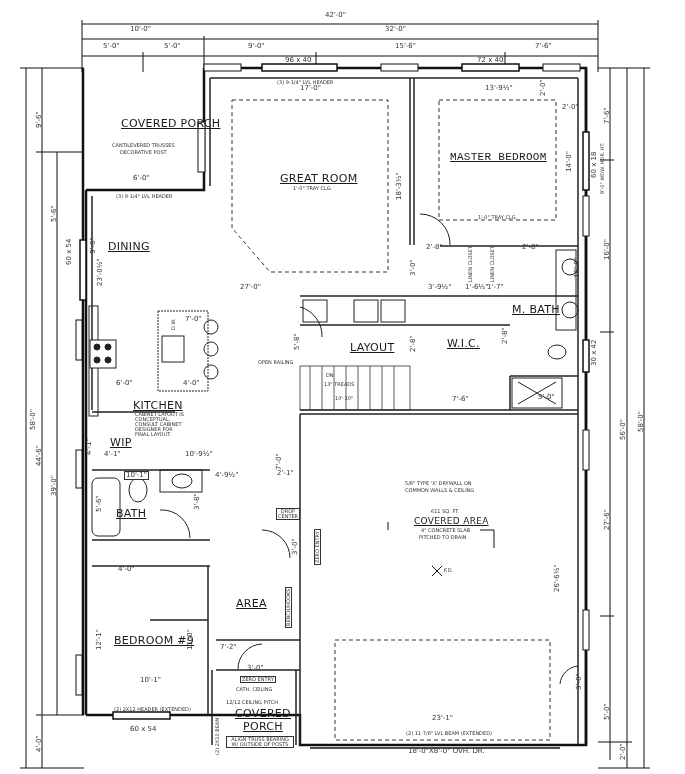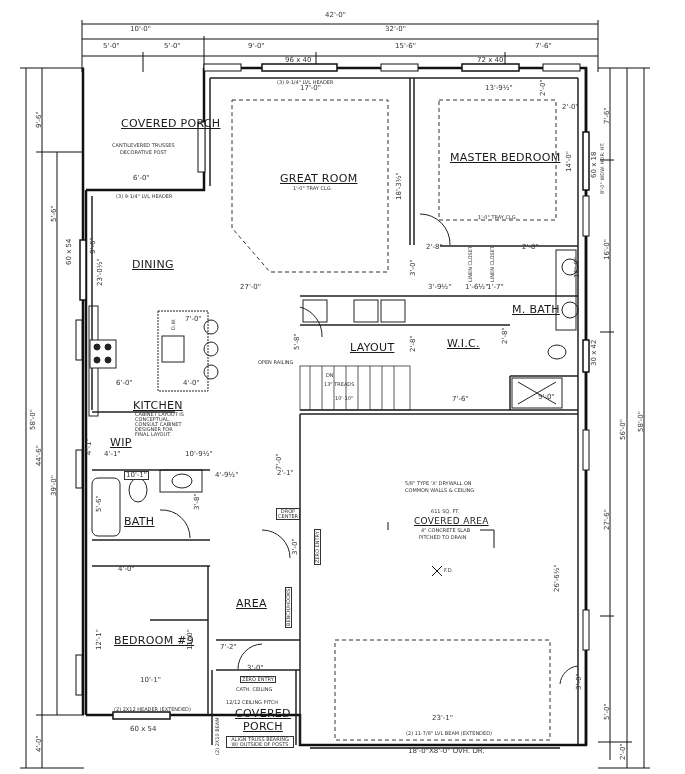--- a/index.html
+++ b/index.html
@@ -215,54 +215,54 @@
 <div class="lbl note" style="left:120px;top:150px;">DECORATIVE POST</div>
 <div class="lbl dim" style="left:133px;top:175px;">6'-0"</div>
 <div class="lbl note" style="left:116px;top:194px;">(3) 9-1/4" LVL HEADER</div>
 <div class="lbl note" style="left:277px;top:80px;">(3) 9-1/4" LVL HEADER</div>
 
 <div class="lbl room" style="left:280px;top:173px;">GREAT ROOM</div>
 <div class="lbl note" style="left:293px;top:186px;">1'-0" TRAY CLG.</div>
 <div class="lbl dim" style="left:300px;top:85px;">17'-0"</div>
 <div class="lbl dim vert" style="left:396px;top:200px;">18'-3½"</div>
 
-<div class="lbl room" style="left:450px;top:152px;">MASTER BEDROOM</div>
+<div class="lbl room" style="left:450px;top:152px;font-family:Liberation Mono, monospace;">MASTER BEDROOM</div>
 <div class="lbl note" style="left:478px;top:215px;">1'-0" TRAY CLG.</div>
 <div class="lbl dim" style="left:485px;top:85px;">13'-9½"</div>
 <div class="lbl dim vert" style="left:566px;top:172px;">14'-0"</div>
 <div class="lbl dim vert" style="left:540px;top:96px;">2'-0"</div>
 <div class="lbl dim" style="left:562px;top:104px;">2'-0"</div>
 <div class="lbl dim" style="left:426px;top:244px;">2'-8"</div>
 <div class="lbl dim" style="left:522px;top:244px;">2'-8"</div>
 <div class="lbl note vert" style="left:468px;top:282px;">LINEN CLOSET</div>
 <div class="lbl note vert" style="left:490px;top:282px;">LINEN CLOSET</div>
 <div class="lbl dim" style="left:428px;top:284px;">3'-9½"</div>
 <div class="lbl dim" style="left:465px;top:284px;">1'-6½"</div>
 <div class="lbl dim" style="left:487px;top:284px;">1'-7"</div>
 <div class="lbl dim vert" style="left:410px;top:276px;">3'-0"</div>
 <div class="lbl dim vert" style="left:574px;top:278px;">16'-0"</div>
 
-<div class="lbl room" style="left:132px;top:241px;margin-top:18px;">DINING</div>
+<div class="lbl room" style="left:108px;top:241px;">DINING</div>
 <div class="lbl dim" style="left:240px;top:284px;">27'-0"</div>
 <div class="lbl dim vert" style="left:90px;top:254px;">9'-6"</div>
 <div class="lbl dim vert" style="left:97px;top:286px;">23'-0½"</div>
 
 <div class="lbl room" style="left:133px;top:400px;">KITCHEN</div>
 <div class="lbl note" style="left:135px;top:412px;width:52px;white-space:normal;text-align:left;">CABINET LAYOUT IS CONCEPTUAL. CONSULT CABINET DESIGNER FOR FINAL LAYOUT.</div>
 <div class="lbl dim" style="left:116px;top:380px;">6'-0"</div>
 <div class="lbl dim" style="left:183px;top:380px;">4'-0"</div>
 <div class="lbl dim" style="left:185px;top:316px;">7'-0"</div>
 <div class="lbl note vert" style="left:171px;top:330px;">D.W.</div>
 <div class="lbl dim" style="left:185px;top:451px;">10'-9½"</div>
 
 <div class="lbl room" style="left:110px;top:437px;">WIP</div>
 <div class="lbl dim" style="left:104px;top:451px;">4'-1"</div>
 <div class="lbl dim vert" style="left:86px;top:455px;">4'-1"</div>
 
-<div class="lbl room" style="left:124px;top:508px;margin-top:8px;">BATH</div>
+<div class="lbl room" style="left:116px;top:508px;">BATH</div>
 <div class="lbl dim box" style="left:124px;top:471px;">10'-1"</div>
 <div class="lbl dim" style="left:215px;top:472px;">4'-9½"</div>
 <div class="lbl dim vert" style="left:96px;top:512px;">5'-6"</div>
 <div class="lbl dim vert" style="left:194px;top:510px;">3'-8"</div>
 <div class="lbl dim" style="left:118px;top:566px;">4'-0"</div>
 
 <div class="lbl room" style="left:114px;top:635px;">BEDROOM #9</div>
 <div class="lbl dim" style="left:140px;top:677px;">10'-1"</div>
 <div class="lbl dim vert" style="left:96px;top:650px;">12'-1"</div>
 <div class="lbl dim vert" style="left:187px;top:650px;">11'-0"</div>

